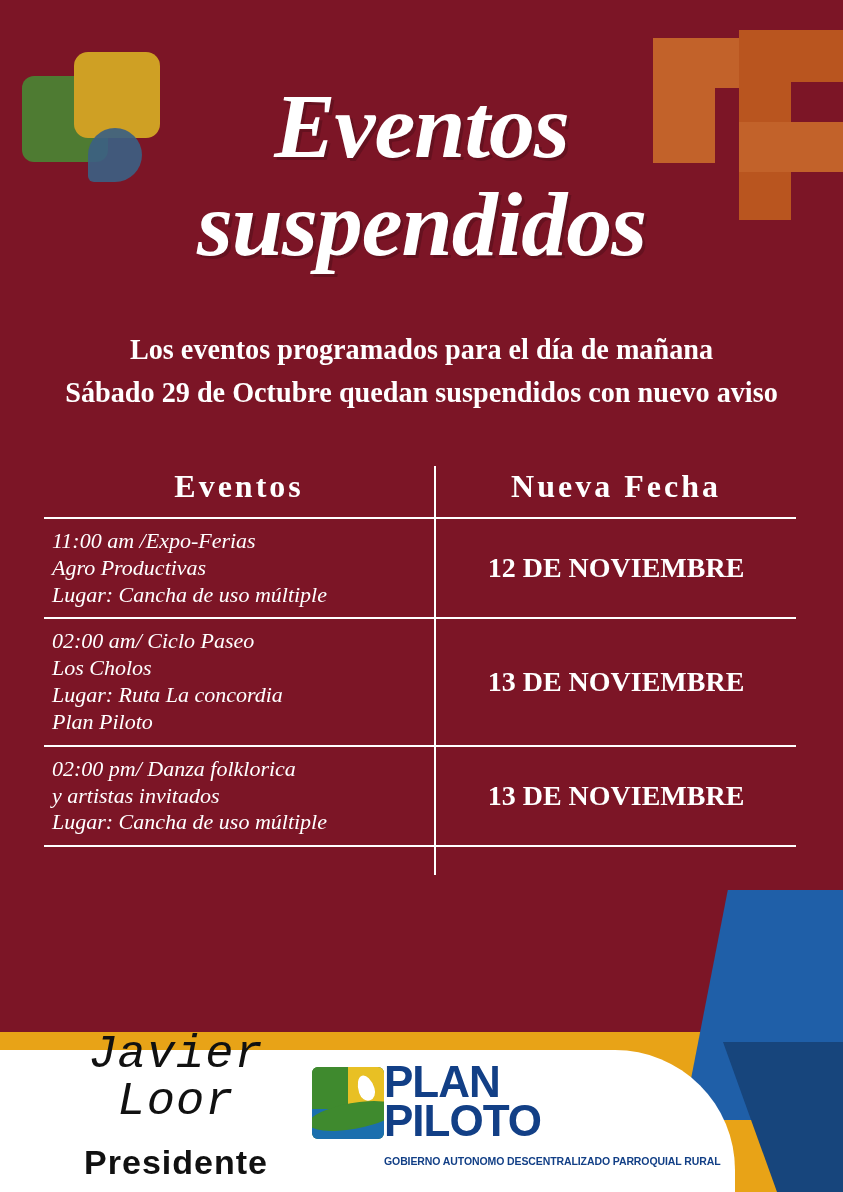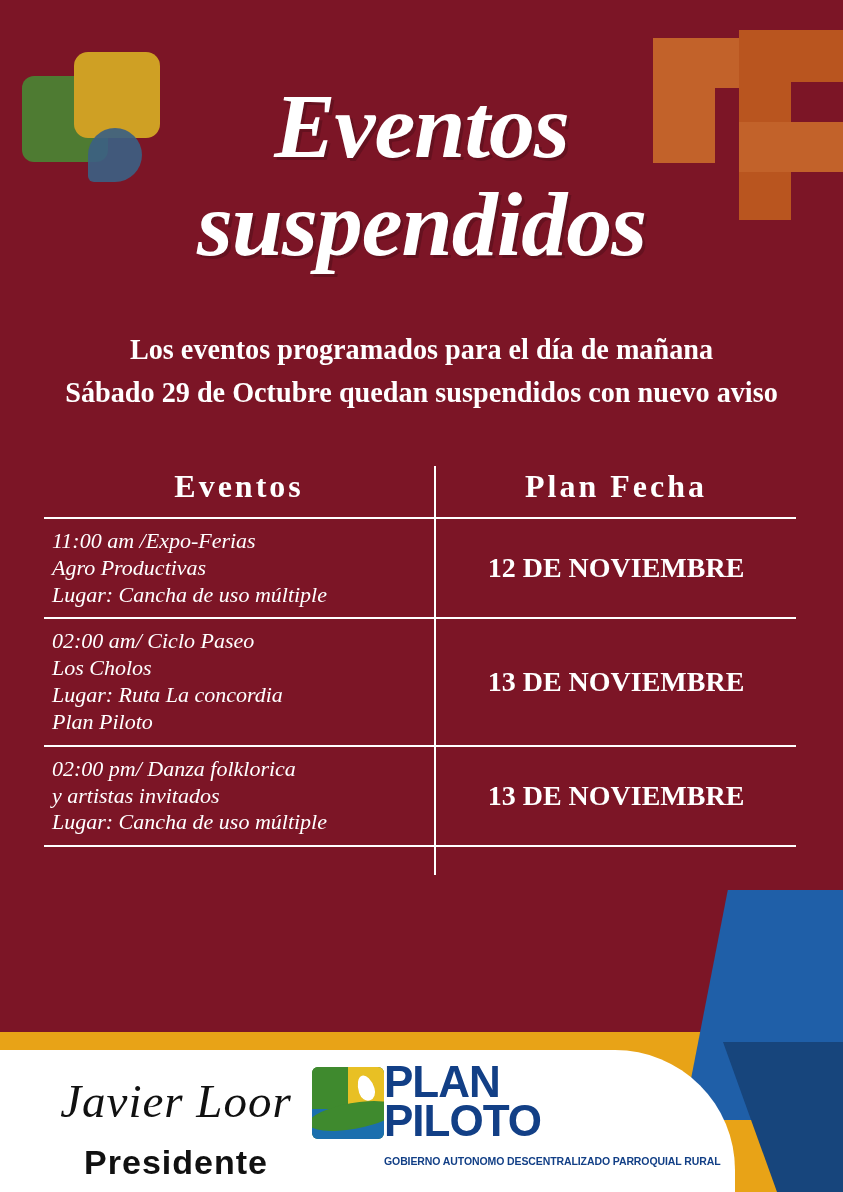--- a/index.html
+++ b/index.html
@@ -193,21 +193,21 @@
   
   .sig {
     position: absolute;
     left: 36px;
     bottom: 10px;
     width: 280px;
     text-align: center;
     color: #111111;
   }
   .sig-name {
-    font-family: Liberation Serif, serif;
+    font-family: Liberation Mono, monospace;
     font-style: italic;
     font-size: 47px;
     line-height: 1;
     letter-spacing: 1px;
   }
   .sig-role {
     font-family: "Liberation Sans", sans-serif;
     font-weight: bold;
     font-size: 34px;
     letter-spacing: 1px;
@@ -303,21 +303,21 @@
   <div class="subhead">
     <div>Los eventos programados para el día de mañana</div>
     <div>Sábado 29 de Octubre quedan suspendidos con nuevo aviso</div>
   </div>
 
   <div class="table-wrap">
     <table class="events">
       <thead>
         <tr>
           <th class="ev">Eventos</th>
-          <th class="col-sep">Plan Fecha</th>
+          <th class="col-sep">Nueva Fecha</th>
         </tr>
       </thead>
       <tbody>
         <tr class="row-line">
           <td class="desc">
             <span class="desc-line">11:00 am /Expo-Ferias</span>
             <span class="desc-line">Agro Productivas</span>
             <span class="desc-line">Lugar: Cancha de uso múltiple</span>
           </td>
           <td class="date col-sep">12 DE NOVIEMBRE</td>

